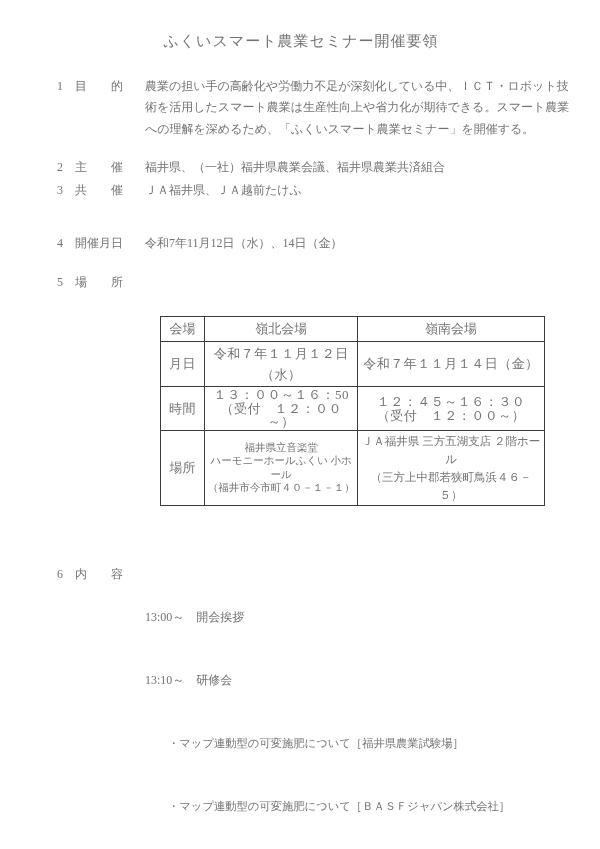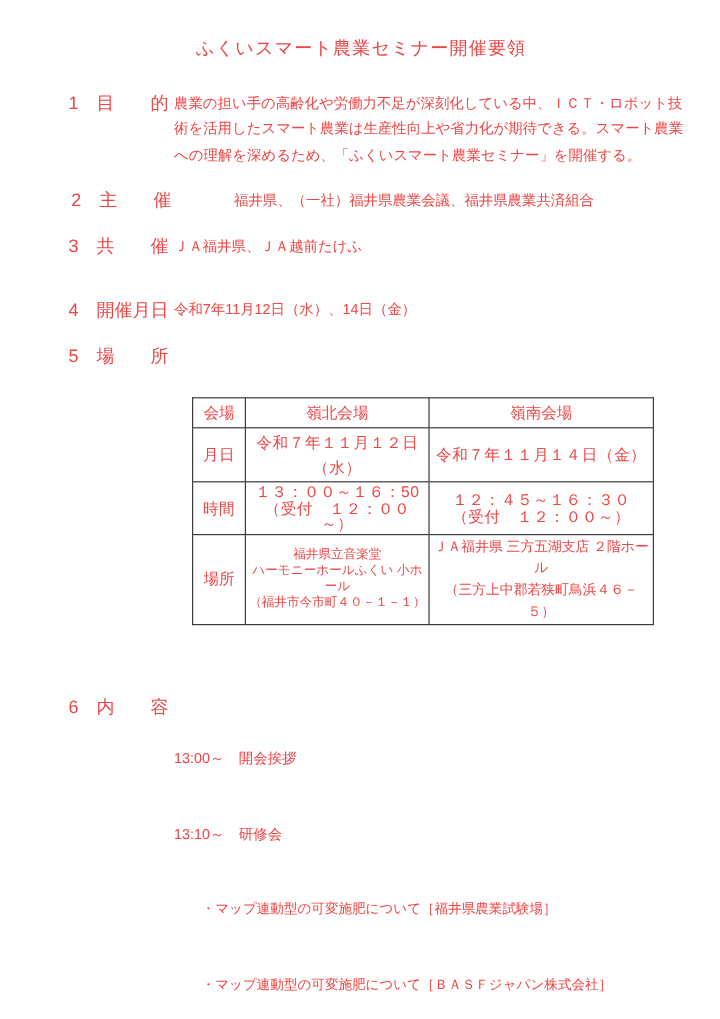--- a/index.html
+++ b/index.html
@@ -1,50 +1,50 @@
 <!DOCTYPE html>
 <html lang="ja"><head>
 <meta charset="utf-8">
 <style>
   html,body { margin:0; padding:0; background:#888; }
   .page {
     position:relative;
     width:600px; height:849px;
     margin:0 auto;
     background:#ffffff;
-    color:#ef4444;
-    font-family:Liberation Sans, sans-serif;
+    color:#737373;
+    font-family:Liberation Serif, serif;
     box-sizing:border-box;
     padding:30px 55px 0 57px;
     overflow:hidden;
   }
   .title {
     text-align:center;
     font-size:15px;
     line-height:22px;
     letter-spacing:1px;
     margin-bottom:24px;
     font-weight:500;
   }
   .sec { display:flex; align-items:flex-start; }
   .sec-label {
     flex:0 0 88px;
     width:88px;
-    font-size:15px;
+    font-size:12px;
     line-height:21px;
     white-space:pre;
   }
   .sec-body {
     flex:1;
     font-size:12px;
     line-height:21.3px;
     white-space:pre;
   }
   .m-purpose { margin-bottom:17px; }
-  .m-host    { margin-bottom:17px;text-align:center; }
+  .m-host    { margin-bottom:2px; }
   .m-cohost  { margin-bottom:32px; }
   .m-date    { margin-bottom:17px;justify-content:center; }
   .m-venue   { margin-bottom:16px; }
   .m-program { margin-bottom:4px; }
 
   
   .venue-table {
     border-collapse:collapse;
     margin:2px 0 0 15px;
     table-layout:fixed;

